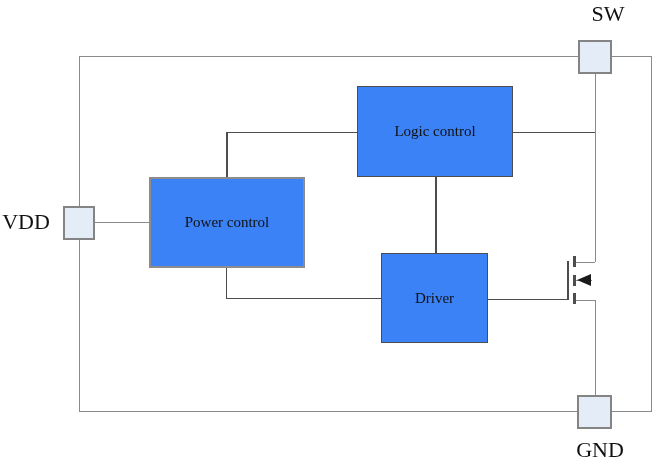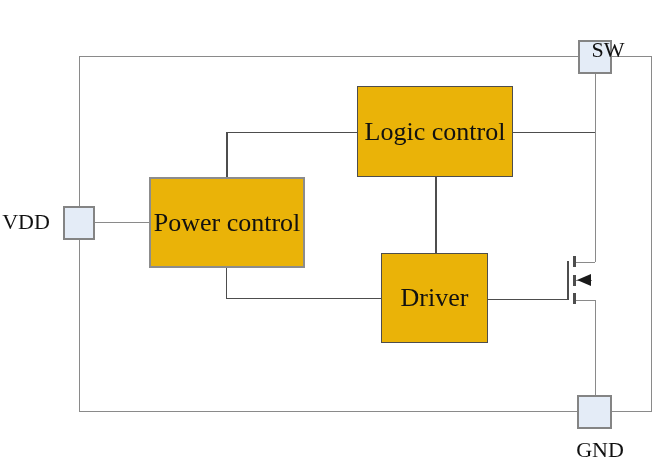--- a/index.html
+++ b/index.html
@@ -20,23 +20,23 @@
     font-family:"Liberation Serif","DejaVu Serif",serif;
     color:var(--text);
     overflow:hidden;
   }
   .wire{position:absolute;background:var(--wire-gray);}
   .wire.dark{background:var(--wire-dark);}
   .wire.h{height:1.5px;}
   .wire.v{width:1.5px;}
   .block{
     position:absolute;
-    background:#eab308;
+    background:#3b82f6;
     display:flex;align-items:center;justify-content:center;
-    font-size:26px;
+    font-size:15px;
     box-sizing:border-box;
   }
   .block.dark{border:1.5px solid var(--box-dark-border);}
   .block.gray{border:2px solid var(--box-gray-border);}
   .outer{
     position:absolute;
     left:79px;top:56px;width:573px;height:356px;
     border:1.5px solid var(--wire-gray);
     box-sizing:border-box;
   }
@@ -97,17 +97,17 @@
     <span>Driver</span>
   </div>
   <div class="block gray" style="left:149px;top:177px;width:156px;height:91px;">
     <span>Power control</span>
   </div>
 
   <div class="pin" style="left:578px;top:40px;width:34px;height:34px;"></div>
   <div class="pin" style="left:63px; top:206px;width:32px;height:34px;"></div>
   <div class="pin" style="left:577px;top:395px;width:35px;height:34px;"></div>
 
-  <div class="pin-label" style="left:586px;top:1px;width:44px;margin-top:36px;">SW</div>
+  <div class="pin-label" style="left:586px;top:1px;width:44px;">SW</div>
   <div class="pin-label" style="left:572px;top:437px;width:56px;">GND</div>
   <div class="pin-label" style="left:2px;  top:209px;width:48px;">VDD</div>
 
 </div>
 
 </body></html>

